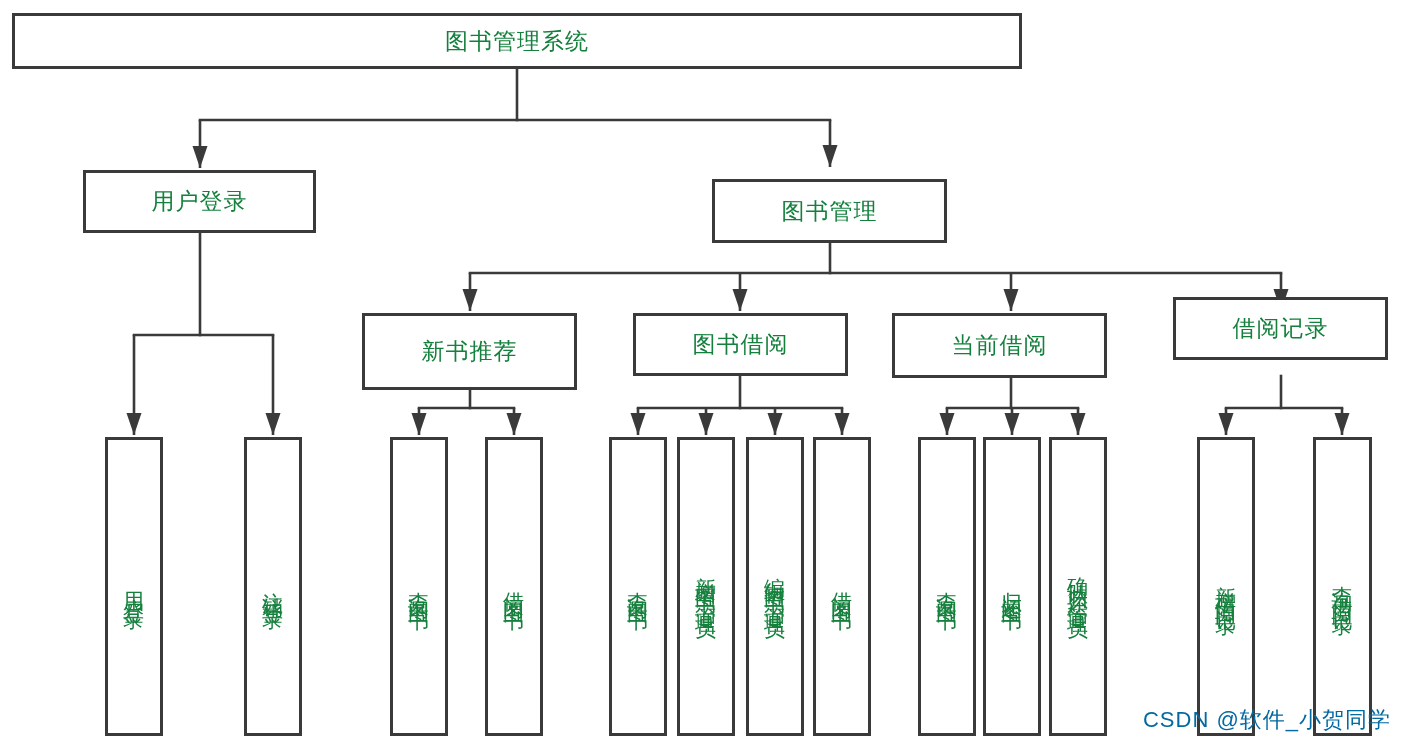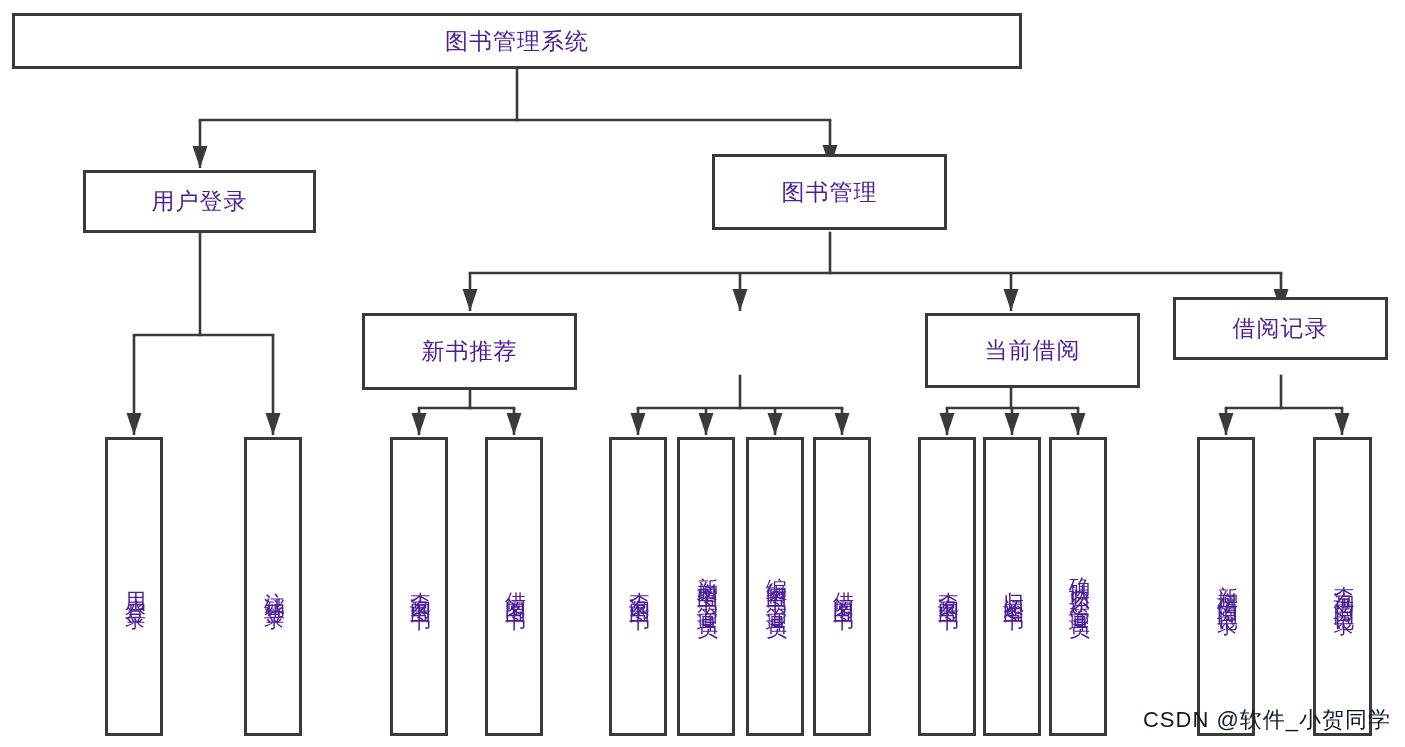--- a/index.html
+++ b/index.html
@@ -22,42 +22,41 @@
     pointer-events: none;
   }
   .node {
     position: absolute;
     box-sizing: border-box;
     border: 3px solid #3a3a3a;
     background: #ffffff;
     display: flex;
     align-items: center;
     justify-content: center;
-    color: #4c1d95;
-    font-family: Liberation Mono, monospace;
+    color: #15803d;
   }
   .node.h span {
     font-size: 23px;
     letter-spacing: 1px;
     white-space: nowrap;
   }
   .node.v span {
     writing-mode: vertical-rl;
     text-orientation: mixed;
     font-size: 21px;
     letter-spacing: 6px;
     line-height: 1;
     white-space: nowrap;
   }
   .watermark {
     position: absolute;
     right: 14px;
     bottom: 12px;
     font-size: 22px;
-    color: #0f172a;
+    color: #0369a1;
     letter-spacing: 1px;
     white-space: nowrap;
   }
 </style>
 </head>
 <body>
 
 <div class="stage">
 
   <svg class="wires" width="1405" height="747" viewBox="0 0 1405 747">
@@ -110,28 +109,31 @@
     </g>
   </svg>
 
   <div class="node h" style="left:12px;top:13px;width:1010px;height:56px">
     <span>图书管理系统</span>
   </div>
 
   <div class="node h" style="left:83px;top:170px;width:233px;height:63px">
     <span>用户登录</span>
   </div>
-  <div class="node h" style="left:712px;top:154px;width:235px;height:76px">
+  <div class="node h" style="left:712px;top:179px;width:235px;height:64px">
     <span>图书管理</span>
   </div>
 
   <div class="node h" style="left:362px;top:313px;width:215px;height:77px">
     <span>新书推荐</span>
   </div>
-  <div class="node h" style="left:925px;top:313px;width:215px;height:75px">
+  <div class="node h" style="left:633px;top:313px;width:215px;height:63px">
+    <span>图书借阅</span>
+  </div>
+  <div class="node h" style="left:892px;top:313px;width:215px;height:65px">
     <span>当前借阅</span>
   </div>
   <div class="node h" style="left:1173px;top:297px;width:215px;height:63px">
     <span>借阅记录</span>
   </div>
 
   <div class="node v" style="left:105px;top:437px;width:58px;height:299px">
     <span>用户登录</span>
   </div>
   <div class="node v" style="left:244px;top:437px;width:58px;height:299px">

